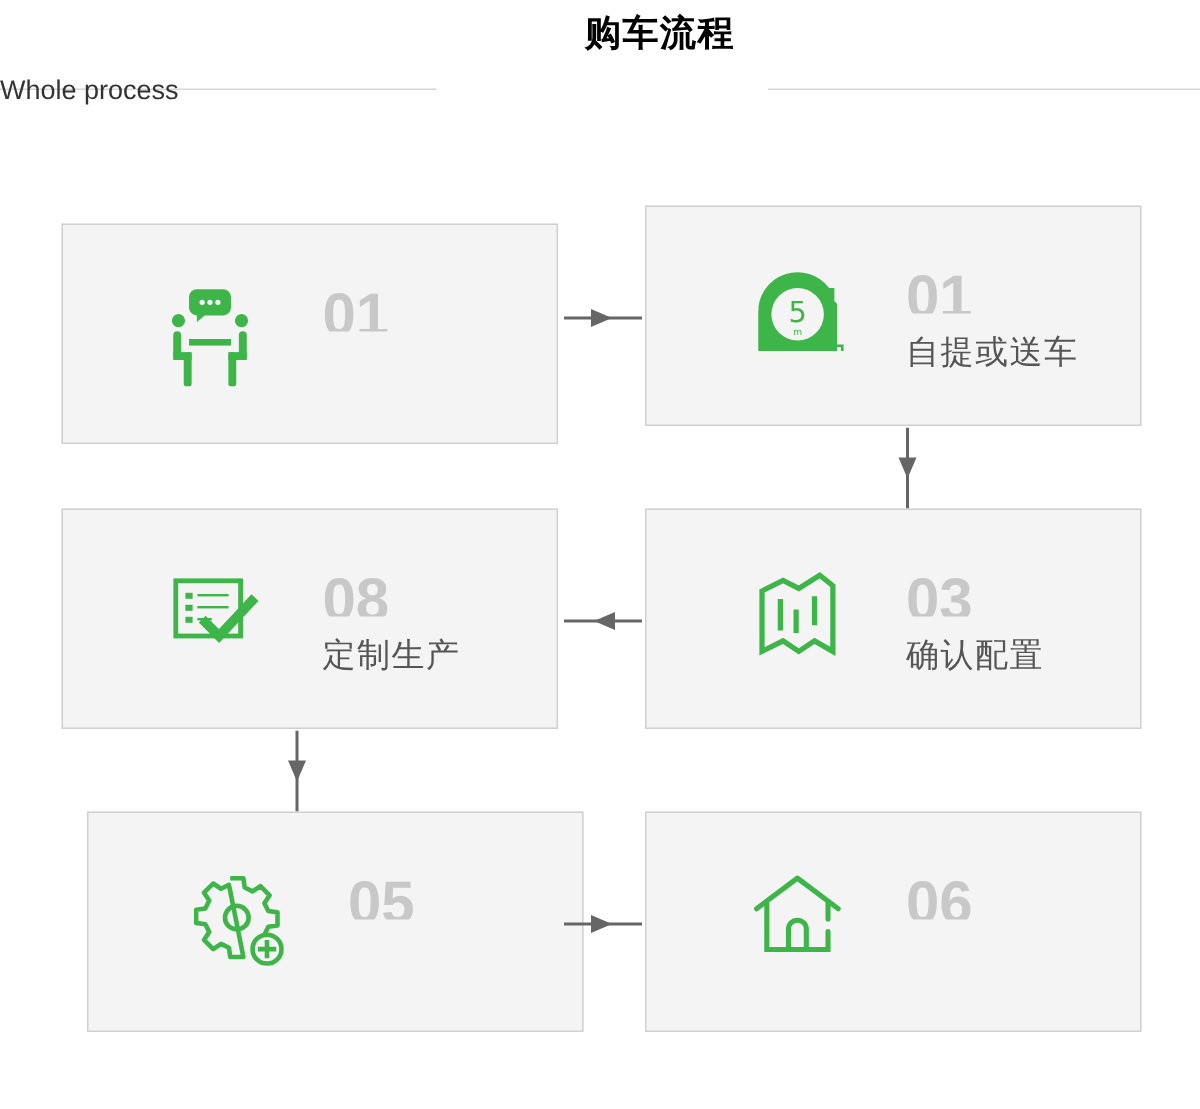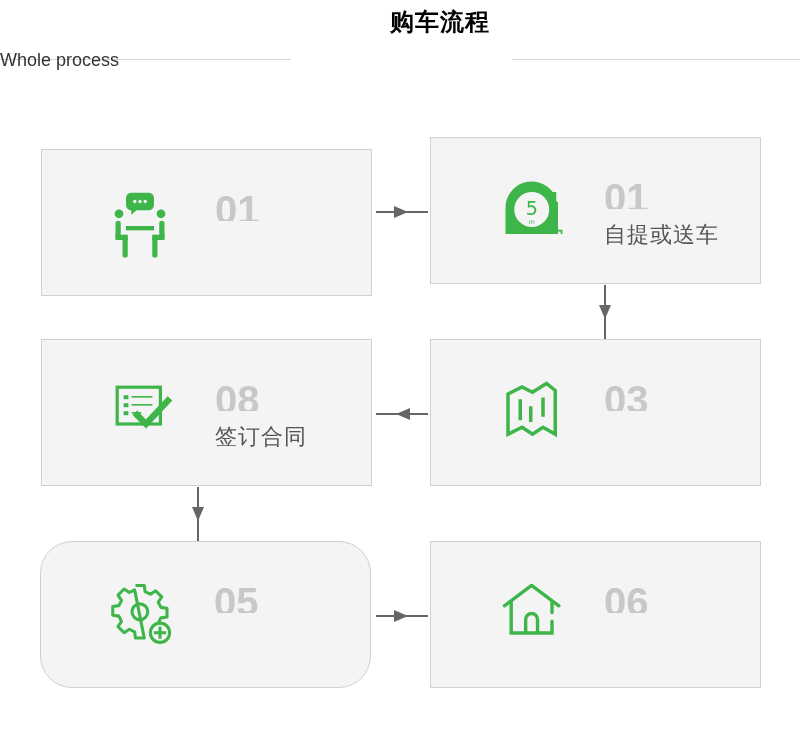--- a/index.html
+++ b/index.html
@@ -55,38 +55,39 @@
 </div>
 
 <div class="box" style="left:430px;top:339px;padding-left:14px;">
   <svg class="icon" viewBox="0 0 80 80" style="left:70px;top:40px;width:70px;height:70px">
     <path d="M8 16 L24 8 L36 14 L52 4 L62 12 V62 L48 54 L36 62 L24 54 L8 62 Z" fill="none" stroke="#3db549" stroke-width="4" stroke-linejoin="miter"></path>
     <line x1="22" y1="22" x2="22" y2="46" stroke="#3db549" stroke-width="4"></line>
     <line x1="34" y1="30" x2="34" y2="48" stroke="#3db549" stroke-width="4"></line>
     <line x1="48" y1="20" x2="48" y2="42" stroke="#3db549" stroke-width="4"></line>
   </svg>
   <div class="num">03</div>
+  <div class="label">确认配置</div>
 </div>
 
 <div class="box" style="left:41px;top:339px;">
   <svg class="icon" viewBox="0 0 80 80" style="left:66px;top:44px;width:76px;height:64px">
     <rect x="4" y="4" width="54" height="46" fill="none" stroke="#3db549" stroke-width="4"></rect>
     <rect x="12" y="14" width="6" height="5" fill="#3db549"></rect>
       <line x1="22" y1="16" x2="48" y2="16" stroke="#3db549" stroke-width="2"></line>
     <rect x="12" y="24" width="6" height="5" fill="#3db549"></rect>
       <line x1="22" y1="26" x2="48" y2="26" stroke="#3db549" stroke-width="2"></line>
     <rect x="12" y="34" width="6" height="5" fill="#3db549"></rect>
       <line x1="22" y1="36" x2="34" y2="36" stroke="#3db549" stroke-width="2"></line>
     <path d="M26 36 L40 50 L70 18" fill="none" stroke="#3db549" stroke-width="8" stroke-linejoin="miter"></path>
   </svg>
   <div class="num">08</div>
-  <div class="label">签订合同</div>
+  <div class="label">定制生产</div>
 </div>
 
-<div class="box" style="left:40px;top:541px;border-radius:32px;">
+<div class="box" style="left:58px;top:541px;">
   <svg class="icon" viewBox="0 0 80 80" style="left:70px;top:40px;width:70px;height:70px">
     <path d="M28 4 h10 l1 7 l6 3 l6 -4 l7 7 l-4 6 l3 6 l7 1 v10 l-7 1 l-3 6 l2 3 M38 64 h-10 l-1 -7 l-6 -3 l-6 4 l-7 -7 l4 -6 l-3 -6 l-7 -1 v-10 l7 -1 l3 -6 l-4 -6 l7 -7 l6 4 l6 -3 z" fill="none" stroke="#3db549" stroke-width="3.5" stroke-linejoin="round"></path>
     <circle cx="33" cy="34" r="9" fill="none" stroke="#3db549" stroke-width="3.5"></circle>
     <circle cx="56" cy="58" r="11" fill="#f4f4f4" stroke="#3db549" stroke-width="3.5"></circle>
     <line x1="56" y1="51" x2="56" y2="65" stroke="#3db549" stroke-width="3.5"></line>
     <line x1="49" y1="58" x2="63" y2="58" stroke="#3db549" stroke-width="3.5"></line>
   </svg>
   <div class="num">05</div>
 </div>
 

